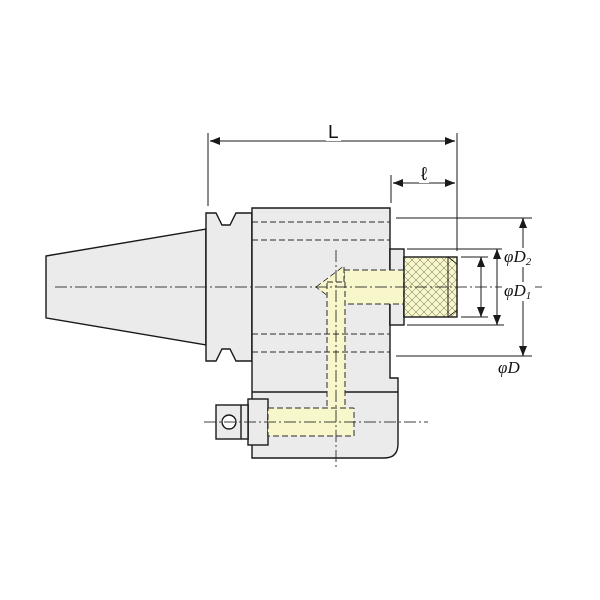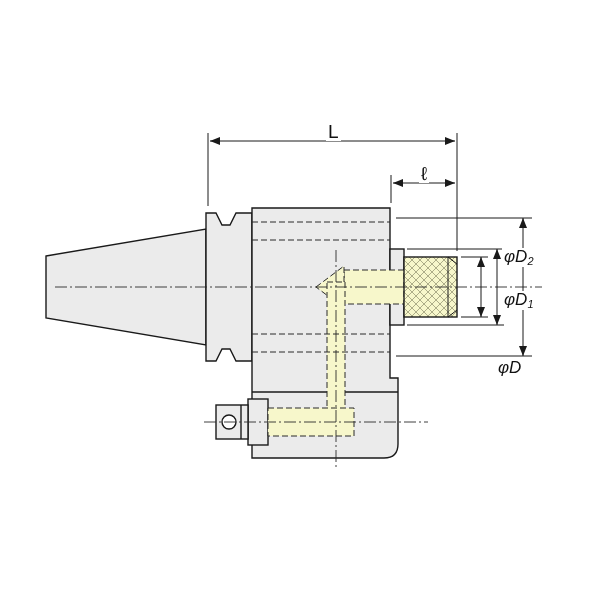--- a/index.html
+++ b/index.html
@@ -7,21 +7,21 @@
           font-family:"Liberation Sans",sans-serif;}
   .canvas svg{position:absolute;left:0;top:0;}
   
   .ol{stroke:#1a1a1a;stroke-width:1.4;}
   .thin{stroke:#1a1a1a;stroke-width:1;fill:none;}
   .hid{stroke:#2a2a2a;stroke-width:1;stroke-dasharray:6 3;fill:none;}
   .hidf{stroke:#2a2a2a;stroke-width:1;stroke-dasharray:6 3;}
   .cl{stroke:#2a2a2a;stroke-width:0.9;stroke-dasharray:12 3 2 3;fill:none;}
   
   .lbl{position:absolute;color:#111;font-size:19px;line-height:1;background:#fff;padding:0 2px;white-space:nowrap;}
-  .dia{font-size:17px;font-style:italic;font-family:Liberation Sans, sans-serif;}
+  .dia{font-size:17px;font-style:italic;font-family:Liberation Serif, serif;}
   .sub{font-size:11px;vertical-align:-3px;font-style:italic;}
 </style>
 </head>
 <body>
 
 <div class="canvas">
 
   <svg width="600" height="600" viewBox="0 0 600 600">
     <defs>
       <marker id="arw" viewBox="0 0 10 8" refX="10" refY="4" markerWidth="11" markerHeight="8" orient="auto-start-reverse" markerUnits="userSpaceOnUse">
@@ -91,20 +91,20 @@
       <line x1="523" y1="218" x2="523" y2="356" marker-start="url(#arw)" marker-end="url(#arw)"></line>
     </g>
   </svg>
 
   <div class="lbl" style="left:326px;top:122px;">L</div>
   <div class="lbl" style="left:419px;top:164px;">ℓ</div>
 
   <div class="lbl dia" style="left:502px;top:248px;">
     <span>φD</span><span class="sub">2</span>
   </div>
-  <div class="lbl dia" style="left:502px;top:282px;margin-top:9px;">
+  <div class="lbl dia" style="left:502px;top:282px;">
     <span>φD</span><span class="sub">1</span>
   </div>
   <div class="lbl dia" style="left:496px;top:359px;">
     <span>φD</span><span class="sub"></span>
   </div>
 
 </div>
 
 </body></html>

